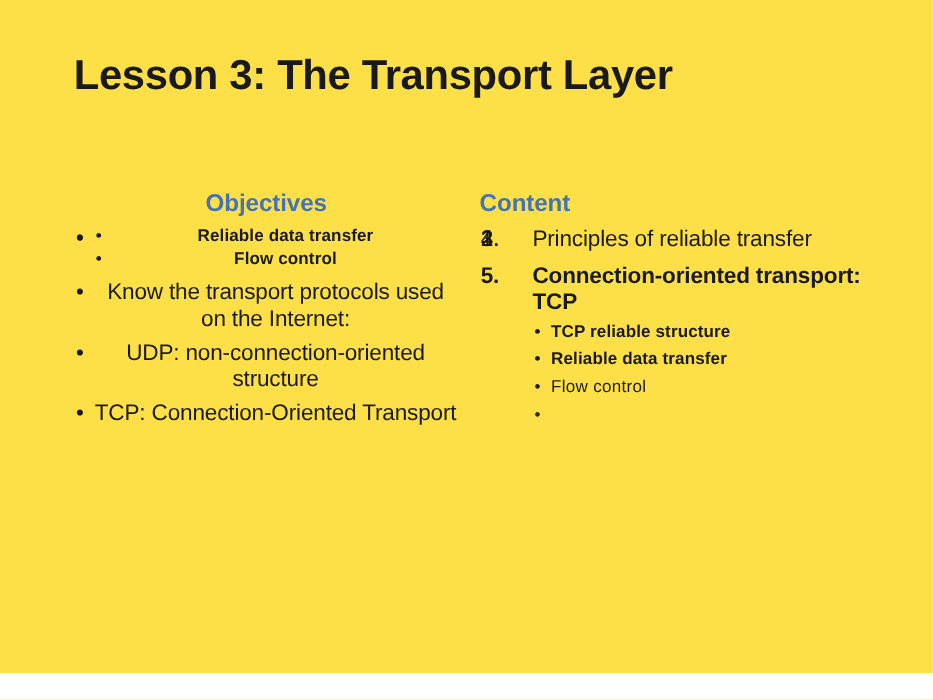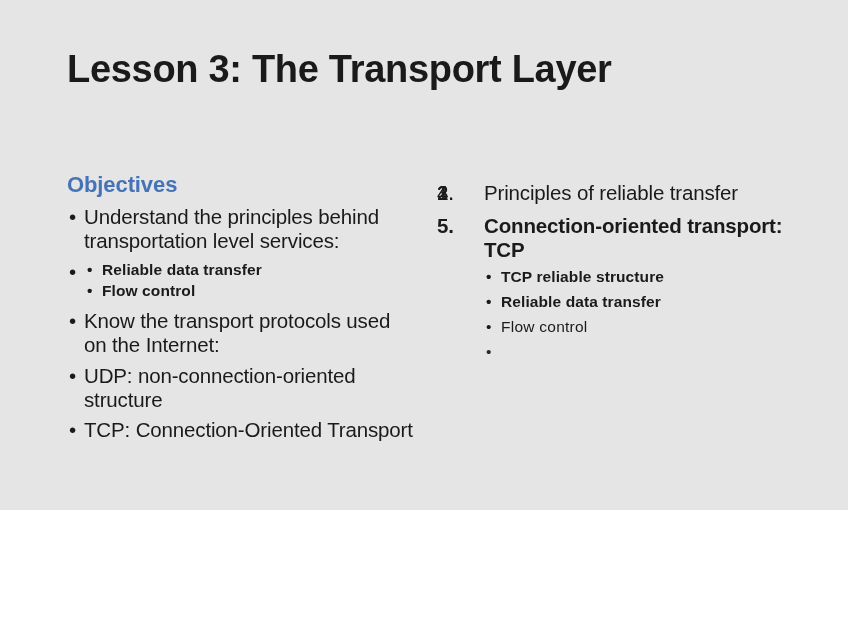--- a/index.html
+++ b/index.html
@@ -4,22 +4,22 @@
 <style>
   html, body {
     margin: 0;
     padding: 0;
     background: #ffffff;
   }
 
   #slide {
     position: relative;
     width: 848px;
-    height: 510px;
-    background: #e5e5e5;
+    height: 612px;
+    background: #fde047;
     overflow: hidden;
     font-family: "Liberation Sans", sans-serif;
     -webkit-font-smoothing: antialiased;
   }
 
   
   #slide-title {
     position: absolute;
     left: 67px;
     top: 50px;
@@ -34,20 +34,21 @@
 
   
   .column {
     position: absolute;
     top: 172px;
   }
 
   #objectives-column {
     left: 67px;
     width: 350px;
+    text-align: center;
   }
 
   #content-column {
     left: 436px;
     width: 352px;
   }
 
   .column-heading {
     font-size: 22px;
     font-weight: bold;
@@ -172,32 +173,33 @@
 </head>
 <body>
 
 <div id="slide">
 
   <div id="slide-title">Lesson 3: The Transport Layer</div>
 
   <div class="column" id="objectives-column">
     <div class="column-heading">Objectives</div>
     <ul class="bullet-list" id="objectives-list">
-        <li class="bullet-item"><span class="bullet-dot">•</span><span>Understand the principles behind transportation level services:</span></li>
+        <li class="bullet-item"><span class="bullet-dot">•</span></li>
         <li class="bullet-item"><span class="bullet-dot">•</span><ul class="sub-bullet-list">
             <li class="sub-bullet-item"><span class="bullet-dot">•</span><span>Reliable data transfer</span></li>
             <li class="sub-bullet-item"><span class="bullet-dot">•</span><span>Flow control</span></li>
           </ul></li>
         <li class="bullet-item"><span class="bullet-dot">•</span><span>Know the transport protocols used on the Internet:</span></li>
         <li class="bullet-item"><span class="bullet-dot">•</span><span>UDP: non-connection-oriented structure</span></li>
         <li class="bullet-item"><span class="bullet-dot">•</span><span>TCP: Connection-Oriented Transport</span></li>
       </ul>
   </div>
 
   <div class="column" id="content-column">
+    <div class="column-heading">Content</div>
     <ul class="numbered-list" id="content-list">
         <li class="numbered-item"><span class="item-number">1.</span></li>
         <li class="numbered-item"><span class="item-number">2.</span></li>
         <li class="numbered-item"><span class="item-number">3.</span></li>
         <li class="numbered-item"><span class="item-number">4.</span><span>Principles of reliable transfer</span></li>
         <li class="numbered-item is-bold"><span class="item-number">5.</span><span>Connection-oriented transport: TCP</span><ul class="content-sub-list">
             <li class="content-sub-item weight-bold"><span class="bullet-dot">•</span><span>TCP reliable structure</span></li>
             <li class="content-sub-item weight-semibold"><span class="bullet-dot">•</span><span>Reliable data transfer</span></li>
             <li class="content-sub-item weight-medium"><span class="bullet-dot">•</span><span>Flow control</span></li>
             <li class="content-sub-item weight-regular"><span class="bullet-dot">•</span></li>

